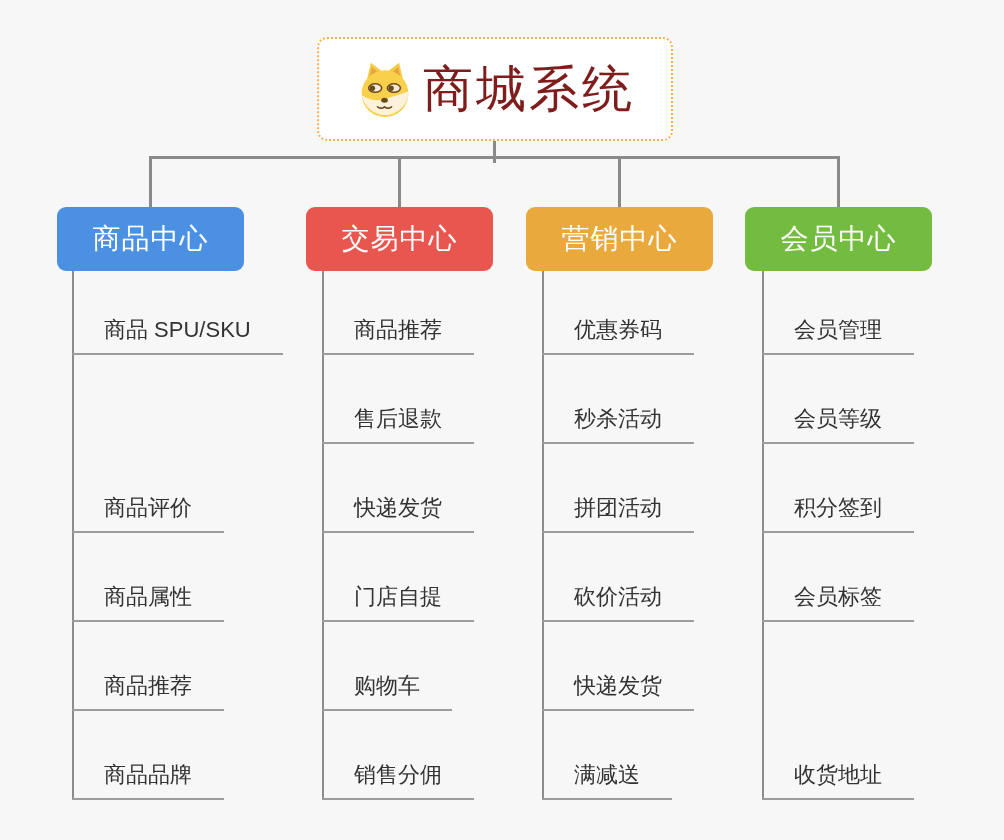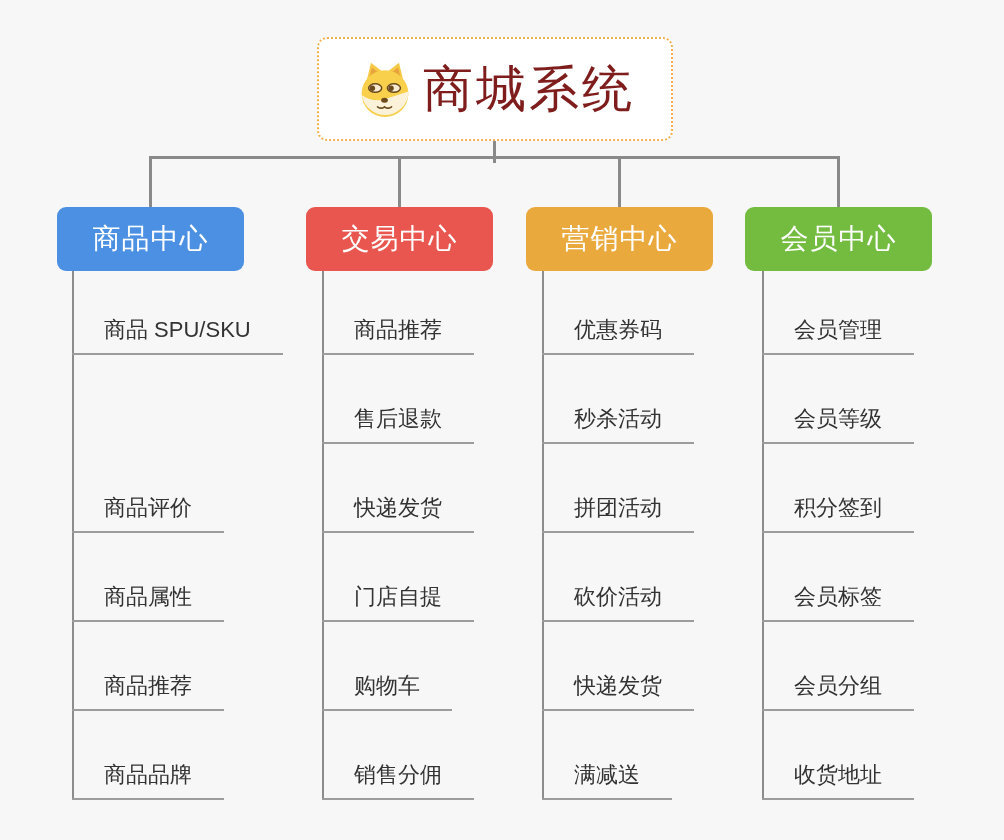--- a/index.html
+++ b/index.html
@@ -162,17 +162,16 @@
     <div class="item item-4">快递发货</div>
     <div class="item item-5">满减送</div>
   </div>
 
   <div class="col col-3">
     <div class="vline"></div>
     <div class="item item-0">会员管理</div>
     <div class="item item-1">会员等级</div>
     <div class="item item-3">会员标签</div>
     <div class="item item-2">积分签到</div>
-    <div class="item item-4">会员分组</div>
     <div class="item item-5">收货地址</div>
   </div>
 
 </div>
 
 </body></html>

